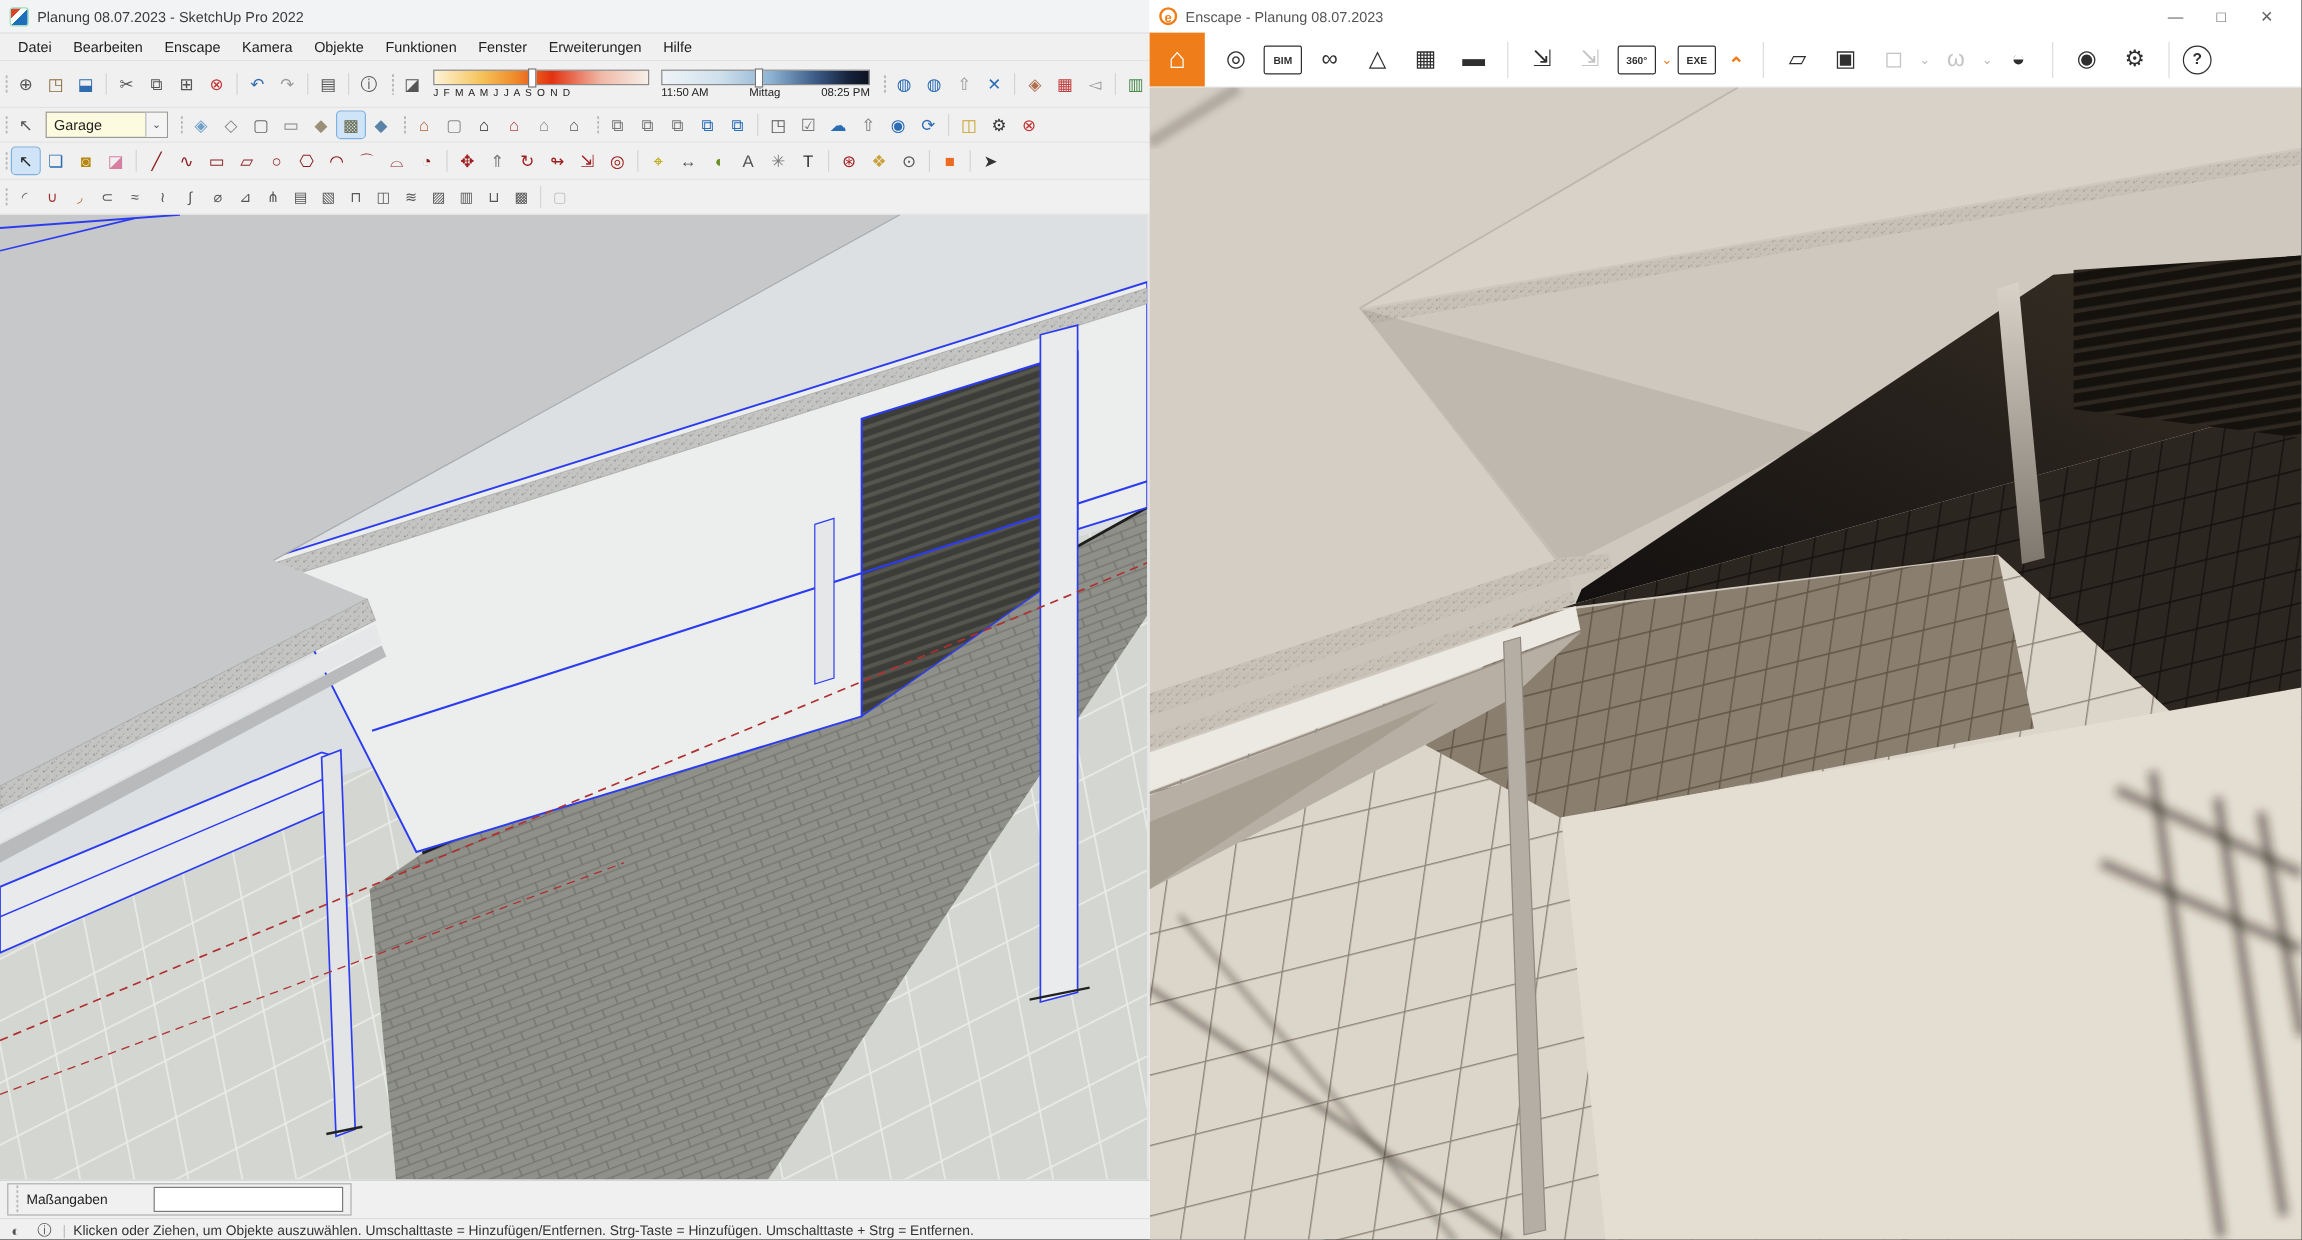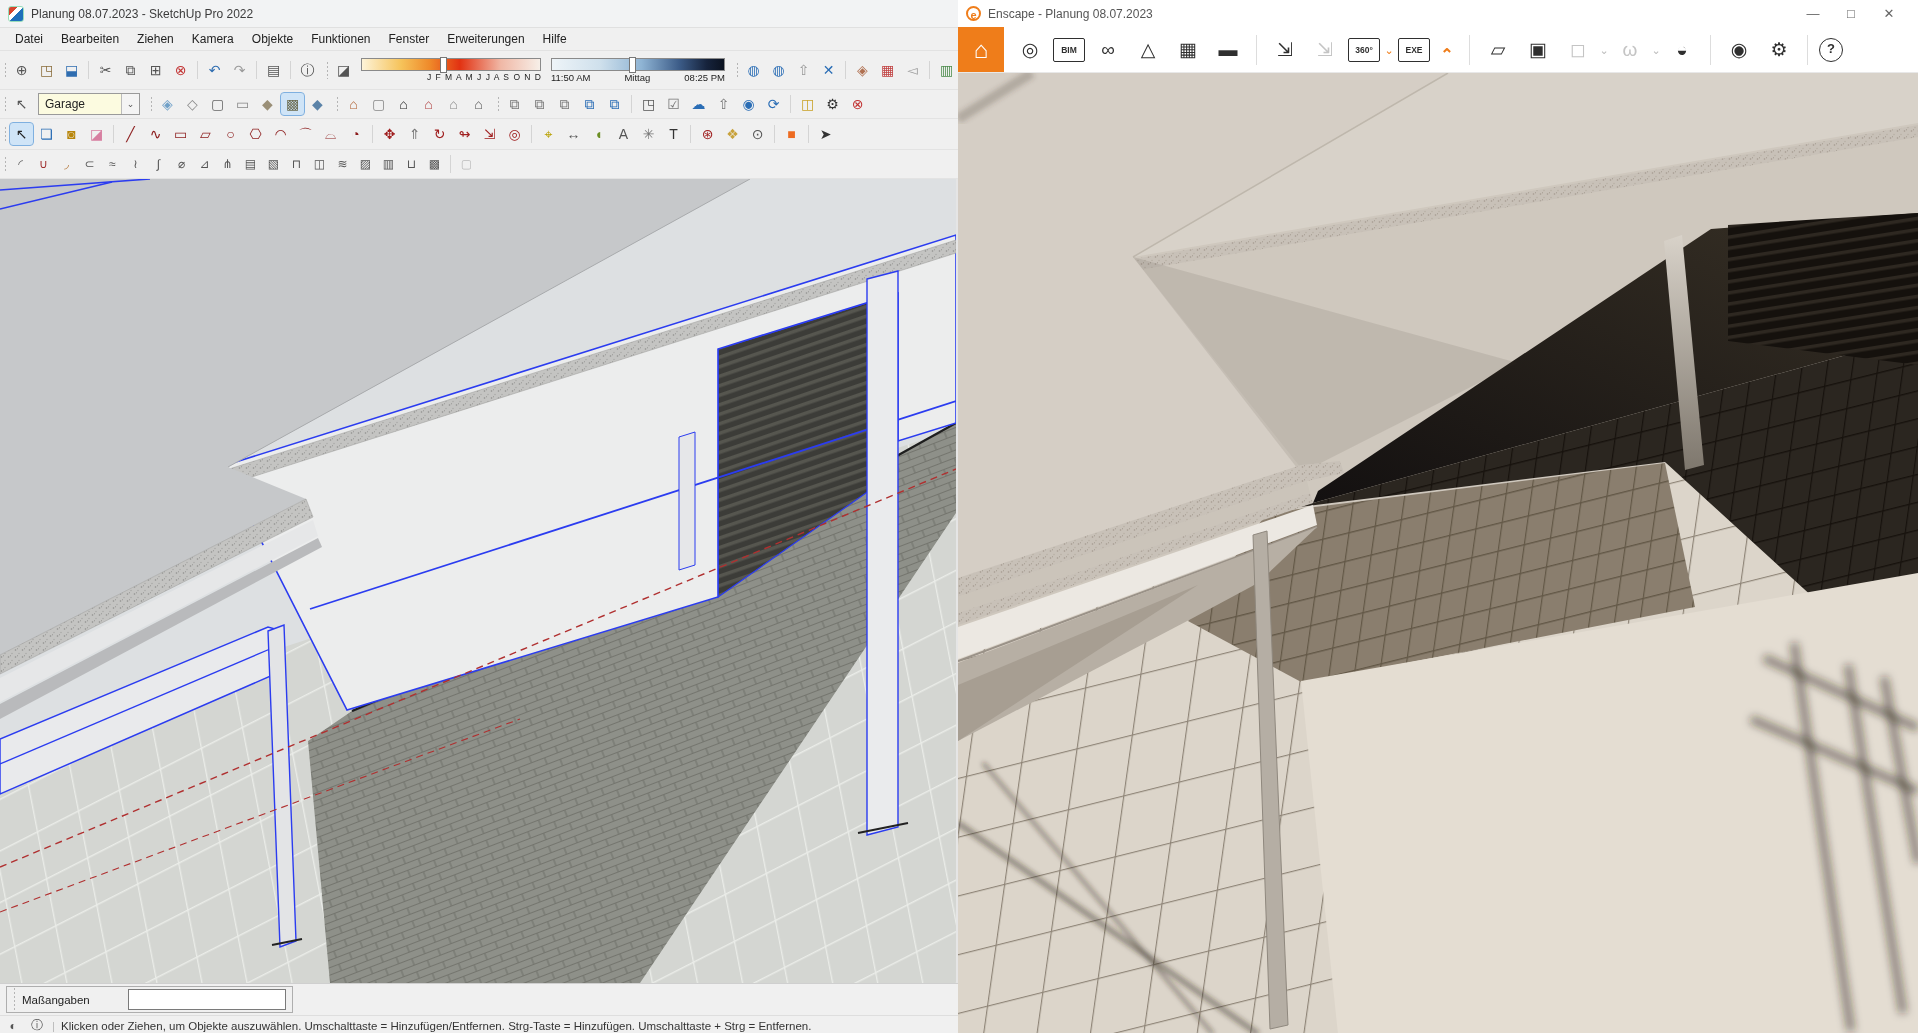--- a/index.html
+++ b/index.html
@@ -34,21 +34,21 @@
     width:100px;margin:0 4px;font-size:12px;color:#222;}
   .combo .val{flex:1;padding-left:6px;}
   .combo .arrow{width:17px;height:100%;border-left:1px solid #bbb;background:#f4f4f4;
     text-align:center;font-size:9px;line-height:20px;color:#555;}
   
   .sh-col{display:inline-flex;flex-direction:column;justify-content:center;margin:0 5px;}
   .slider{position:relative;height:11px;border:1px solid #8a8a8a;}
   .slider.date{width:178px;background:linear-gradient(90deg,#fdf3d8 0%,#f6c35a 22%,#ef8a2a 38%,#e23212 55%,#f0b8a6 78%,#f7efe8 100%);}
   .slider.time{width:172px;background:linear-gradient(90deg,#eef4f8 0%,#cfe0ec 28%,#8fb4d4 52%,#3c5c88 74%,#16233c 90%,#0b1220 100%);}
   .knob{position:absolute;top:-2px;width:5px;height:14px;background:#fff;border:1px solid #777;}
-  .mon{font-size:8.5px;letter-spacing:0;color:#222;margin-top:1px;text-align:right;word-spacing:2px;}
+  .mon{font-size:8.5px;letter-spacing:0;color:#222;margin-top:1px;text-align:left;word-spacing:2px;}
   .tlabels{display:flex;justify-content:space-between;font-size:9.5px;color:#222;margin-top:1px;}
   
   .vp{display:block;}
   
   .measurebar{height:31px;background:#f0f0f0;border-top:1px solid #cfcfcf;display:flex;align-items:center;}
   .measurebox{display:flex;align-items:center;border:1px solid #aeaeae;height:25px;margin-left:6px;
     padding:0 6px;position:relative;}
   .measurebox:before{content:"";width:3px;align-self:stretch;margin-right:6px;
     background-image:radial-gradient(circle,#b5b5b5 35%,transparent 40%);background-size:3px 4px;}
   .measurebox label{font-size:11.5px;color:#222;margin-right:38px;}
@@ -89,21 +89,21 @@
       <span class="winbtns">
         <span>—</span>
         <span>□</span>
         <span>✕</span>
       </span>
     </div>
 
     <div class="menubar">
         <span class="item">Datei</span>
         <span class="item">Bearbeiten</span>
-        <span class="item">Ziehen</span>
+        <span class="item">Enscape</span>
         <span class="item">Kamera</span>
         <span class="item">Objekte</span>
         <span class="item">Funktionen</span>
         <span class="item">Fenster</span>
         <span class="item">Erweiterungen</span>
         <span class="item">Hilfe</span>
       </div>
 
     <div class="tbrow" id="row1">
       <div class="grp">

